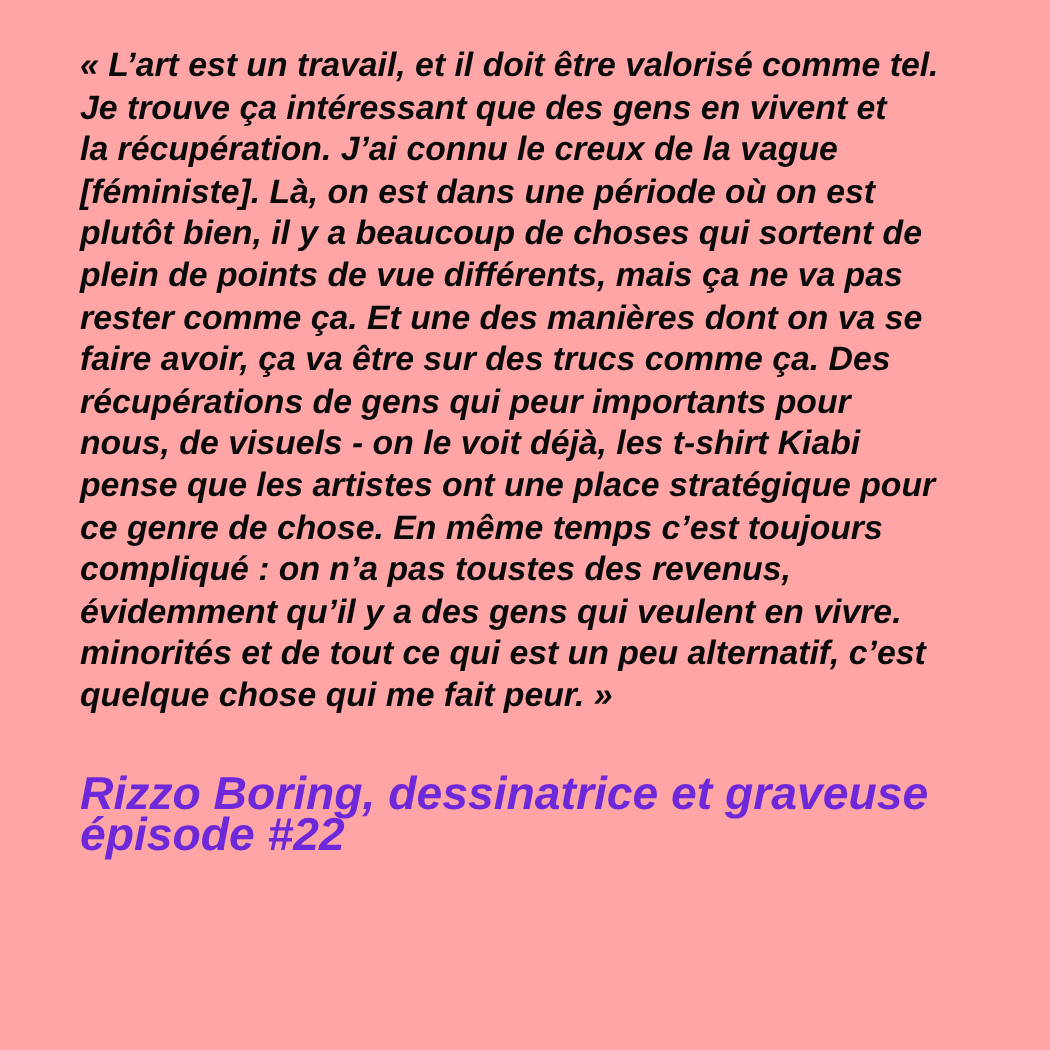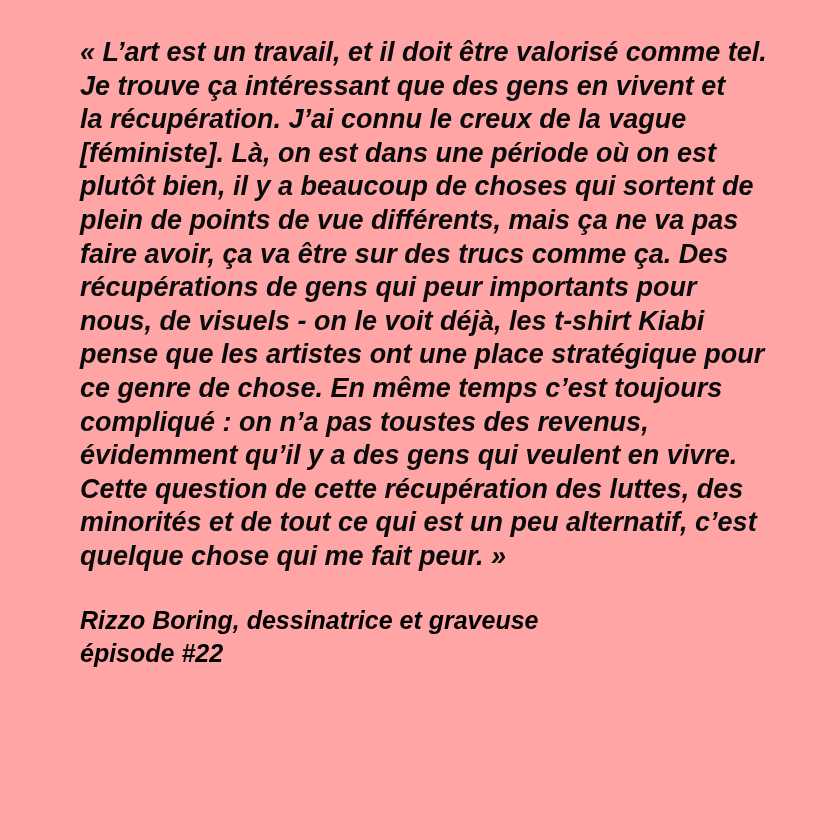--- a/index.html
+++ b/index.html
@@ -10,64 +10,64 @@
     position: relative;
     width: 840px;
     height: 840px;
     background: #FFA5A6;
     overflow: hidden;
     font-family: "Liberation Sans", "DejaVu Sans", sans-serif;
   }
   .quote-wrap {
     position: absolute;
     top: 36px;
-    left: 80px;
+    left: 64px;
     right: 40px;
     color: #0a0a0a;
     font-weight: bold;
     font-style: italic;
     font-size: 27px;
     line-height: 33.6px;
     letter-spacing: 0px;
   }
   .quote-line {
     white-space: nowrap;
   }
   .attribution {
-    margin-top: 30px;
-    color: #000000;
+    margin-top: 44px;
+    color: #6d28d9;
     font-weight: bold;
     font-style: italic;
-    font-size: 25px;
+    font-size: 37px;
     line-height: 33.6px;
   }
   .attribution div {
     white-space: nowrap;
   }
 </style>
 </head>
 <body>
 
 <div class="canvas">
   <div class="quote-wrap">
     <div>
         <div class="quote-line">« L’art est un travail, et il doit être valorisé comme tel.</div>
         <div class="quote-line">Je trouve ça intéressant que des gens en vivent et</div>
         <div class="quote-line">la récupération. J’ai connu le creux de la vague</div>
         <div class="quote-line">[féministe]. Là, on est dans une période où on est</div>
         <div class="quote-line">plutôt bien, il y a beaucoup de choses qui sortent de</div>
         <div class="quote-line">plein de points de vue différents, mais ça ne va pas</div>
+        <div class="quote-line">rester comme ça. Et une des manières dont on va se</div>
         <div class="quote-line">faire avoir, ça va être sur des trucs comme ça. Des</div>
         <div class="quote-line">récupérations de gens qui peur importants pour</div>
         <div class="quote-line">nous, de visuels - on le voit déjà, les t-shirt Kiabi</div>
         <div class="quote-line">pense que les artistes ont une place stratégique pour</div>
         <div class="quote-line">ce genre de chose. En même temps c’est toujours</div>
         <div class="quote-line">compliqué : on n’a pas toustes des revenus,</div>
         <div class="quote-line">évidemment qu’il y a des gens qui veulent en vivre.</div>
-        <div class="quote-line">Cette question de cette récupération des luttes, des</div>
         <div class="quote-line">minorités et de tout ce qui est un peu alternatif, c’est</div>
         <div class="quote-line">quelque chose qui me fait peur. »</div>
       </div>
     <div class="attribution">
       <div>Rizzo Boring, dessinatrice et graveuse</div>
       <div>épisode #22</div>
     </div>
   </div>
 </div>
 

